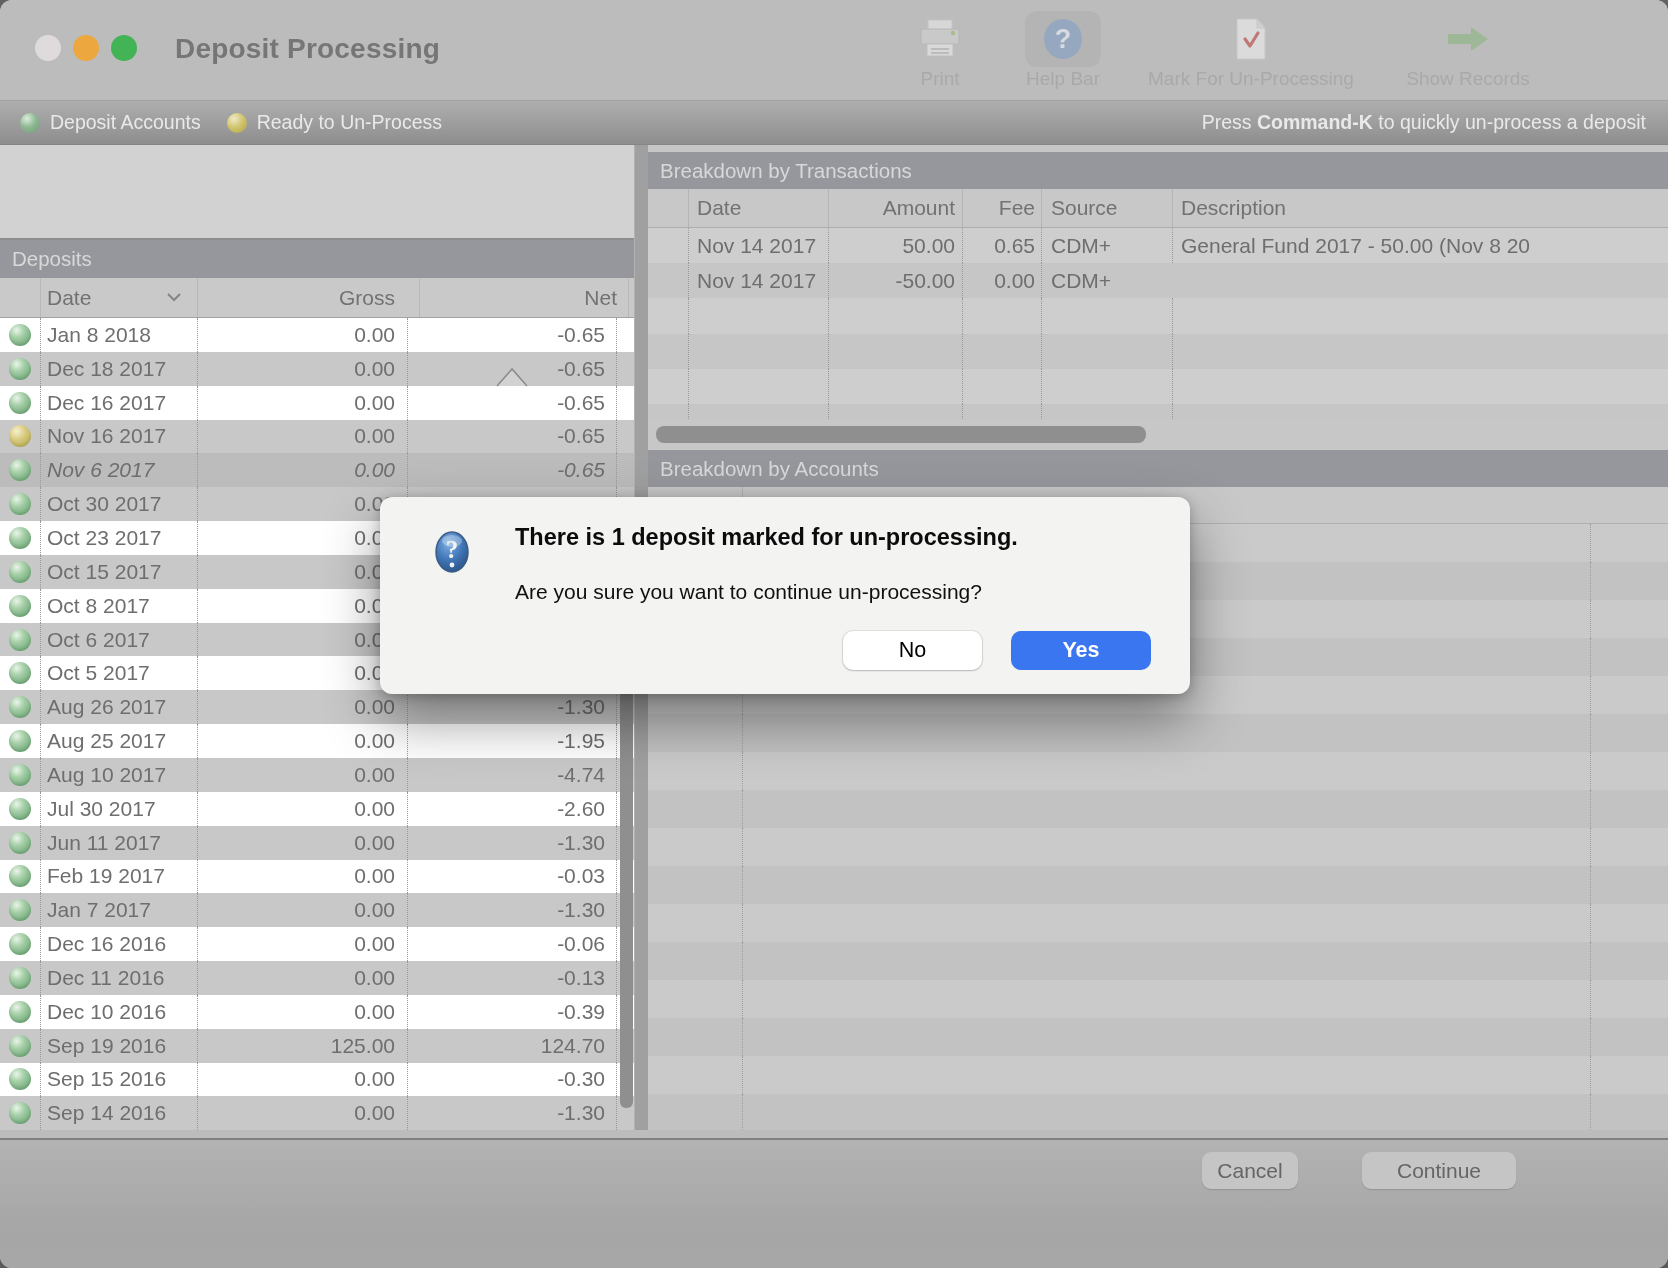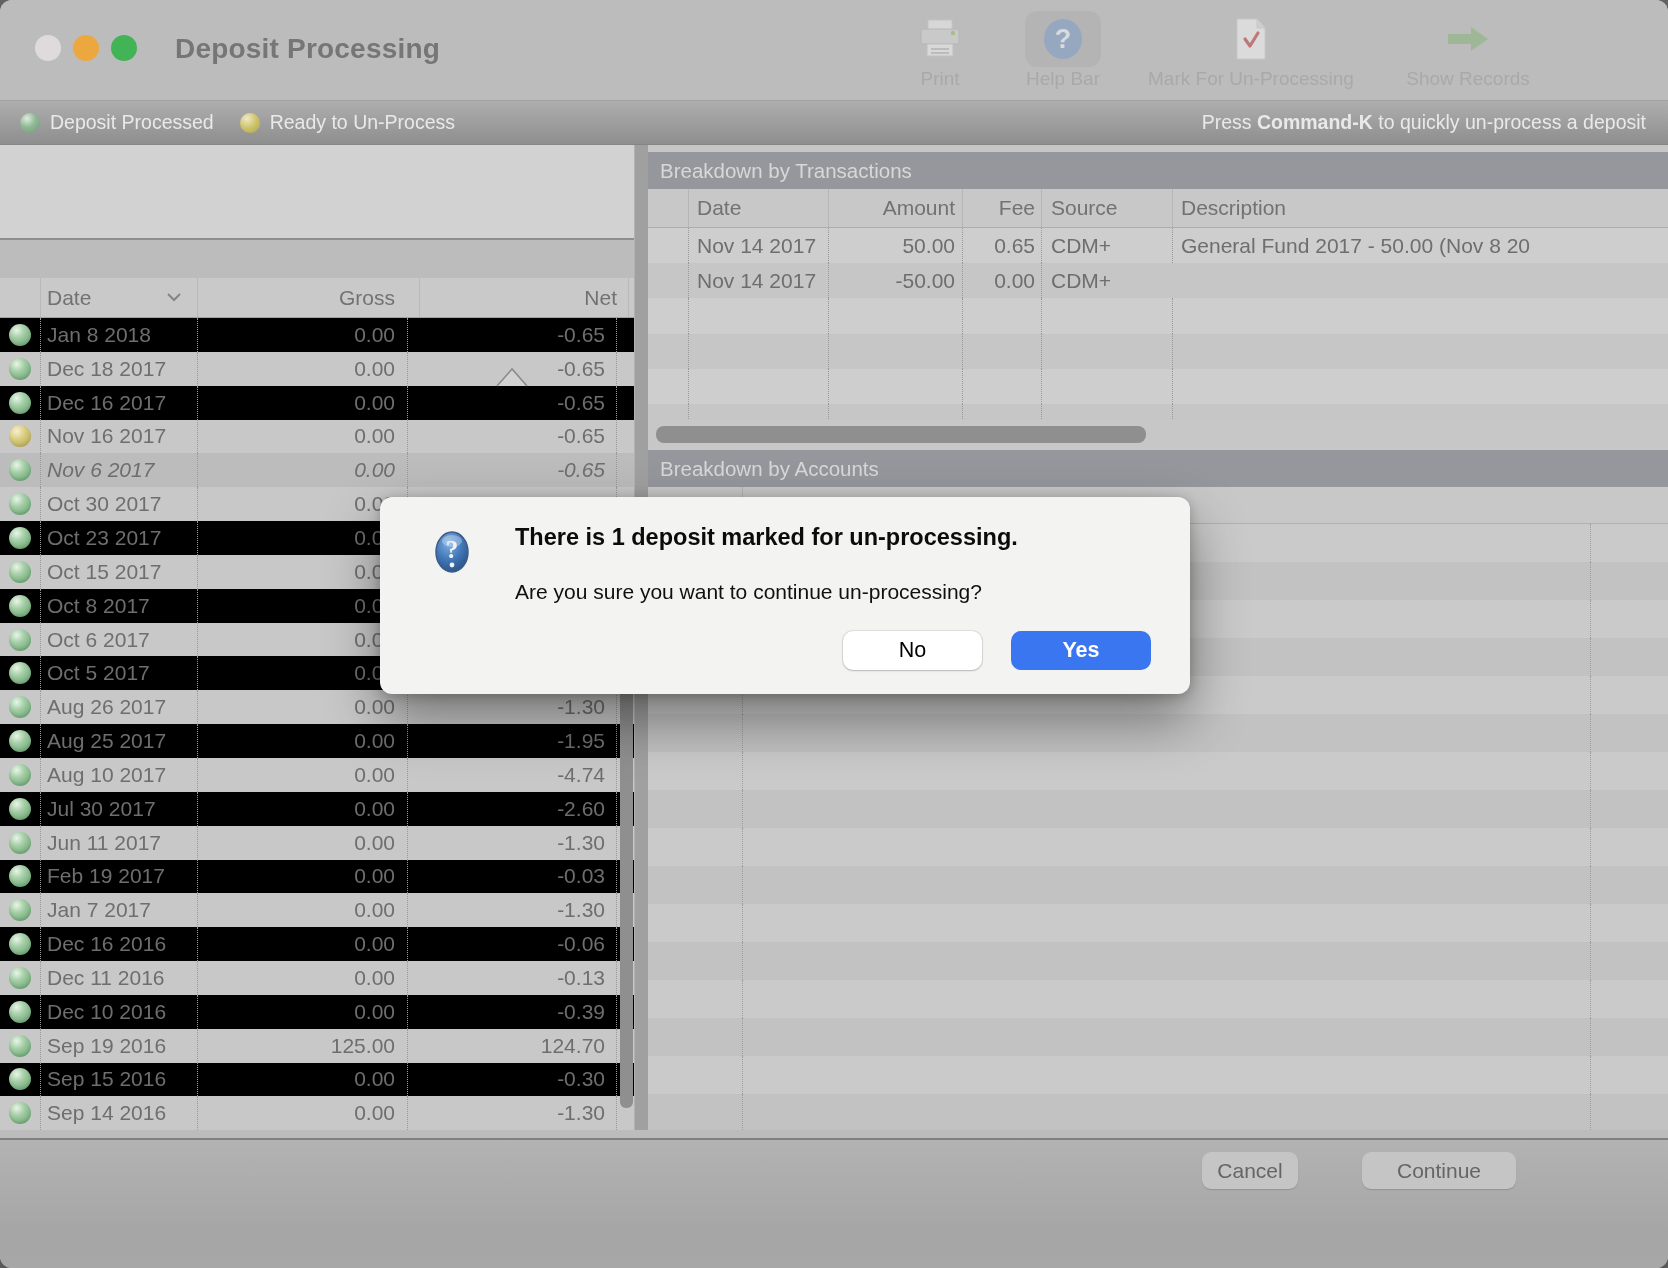--- a/index.html
+++ b/index.html
@@ -42,21 +42,21 @@
 
   .dep-header{position:absolute;left:0;top:278px;width:634px;height:40px;background:#c9c9c9;border-bottom:1px solid #a2a2a2;display:flex;align-items:center;font-size:21px;color:#727272;}
   .dep-header .hc{height:100%;display:flex;align-items:center;}
   .hc.c-dot{width:40px;}
   .hc.c-date{width:157px;border-left:1px solid #b8b8b8;padding-left:6px;justify-content:space-between;padding-right:16px;}
   .hc.c-gross{width:210px;border-left:1px solid #b8b8b8;justify-content:flex-end;padding-right:12px;}
   .hc.c-net{width:209px;border-left:1px solid #b8b8b8;justify-content:flex-end;padding-right:11px;margin-left:12px;}
   .hc.c-tail{flex:1;border-left:1px solid #b8b8b8;}
 
   .dep-rows{position:absolute;left:0;top:318px;width:634px;height:812px;overflow:hidden;}
-  .dep-row{display:flex;height:33.85px;align-items:center;font-size:21px;color:#6e6e6e;background:#000000;}
+  .dep-row{display:flex;height:33.85px;align-items:center;font-size:21px;color:#6e6e6e;background:#ffffff;}
   .dep-row.alt{background:#c8c8c8;}
   .dep-row.sel{background:#bcbcbc;font-style:italic;}
   .dep-row .cell{height:100%;display:flex;align-items:center;}
   .cell.c-dot{width:40px;justify-content:center;}
   .cell.c-date{width:157px;border-left:1px dotted #999;padding-left:6px;}
   .cell.c-gross{width:210px;border-left:1px dotted #999;justify-content:flex-end;padding-right:12px;}
   .cell.c-net{width:209px;border-left:1px dotted #999;justify-content:flex-end;padding-right:11px;}
   .cell.c-tail{flex:1;border-left:1px dotted #999;}
   .dot{width:22px;height:22px;border-radius:50%;}
   .dot.green{background:radial-gradient(circle at 35% 28%,#e9f5e8,#a6cfa8 35%,#7db284 70%,#659a6b);box-shadow:inset 0 -2px 3px rgba(0,60,0,.12);}
@@ -173,21 +173,21 @@
         </svg>
       </div>
       <div class="tb-label">Show Records</div>
     </div>
   </div>
 
   <div class="statusbar">
     <div class="legend">
       <div class="legend-item">
         <span class="sdot green"></span>
-        <span class="legend-label">Deposit Processed</span>
+        <span class="legend-label">Deposit Accounts</span>
       </div>
       <div class="legend-item">
         <span class="sdot yellow"></span>
         <span class="legend-label">Ready to Un-Process</span>
       </div>
     </div>
     <div class="kbd-hint">
       <span>Press</span>
       <b>Command-K</b>
       <span>to quickly un-process a deposit</span>
@@ -224,20 +224,23 @@
       </svg>
     </span>
     <div class="history-btn">History</div>
     <span class="caret-up">
       <svg width="34" height="20" viewBox="0 0 34 20">
         <path d="M2 19 L17 2 L32 19" fill="#d2d2d2" stroke="#8a8a8a" stroke-width="1.5"></path>
       </svg>
     </span>
   </div>
 
+  <div class="section-bar" id="depositsBar">
+    <span>Deposits</span>
+  </div>
 
   <div class="dep-header">
     <div class="hc c-dot"></div>
     <div class="hc c-date">
       <span>Date</span>
       <svg width="14" height="9" viewBox="0 0 14 9">
           <path d="M1 1 L7 7 L13 1" fill="none" stroke="#858585" stroke-width="2"></path>
         </svg>
     </div>
     <div class="hc c-gross">Gross</div>

